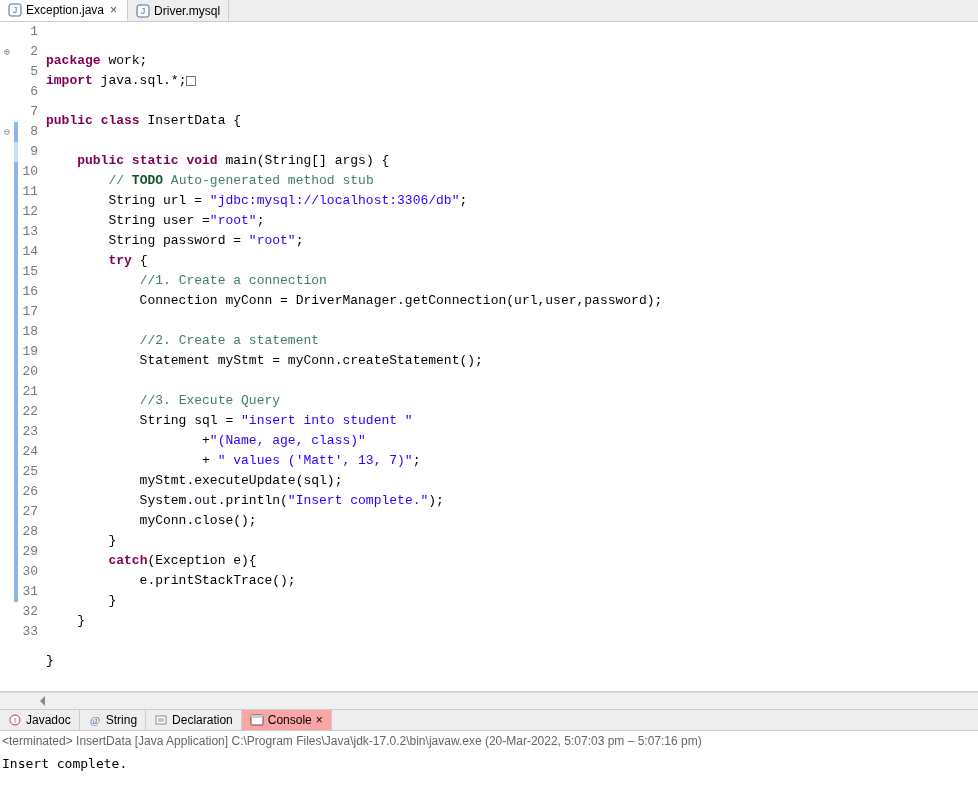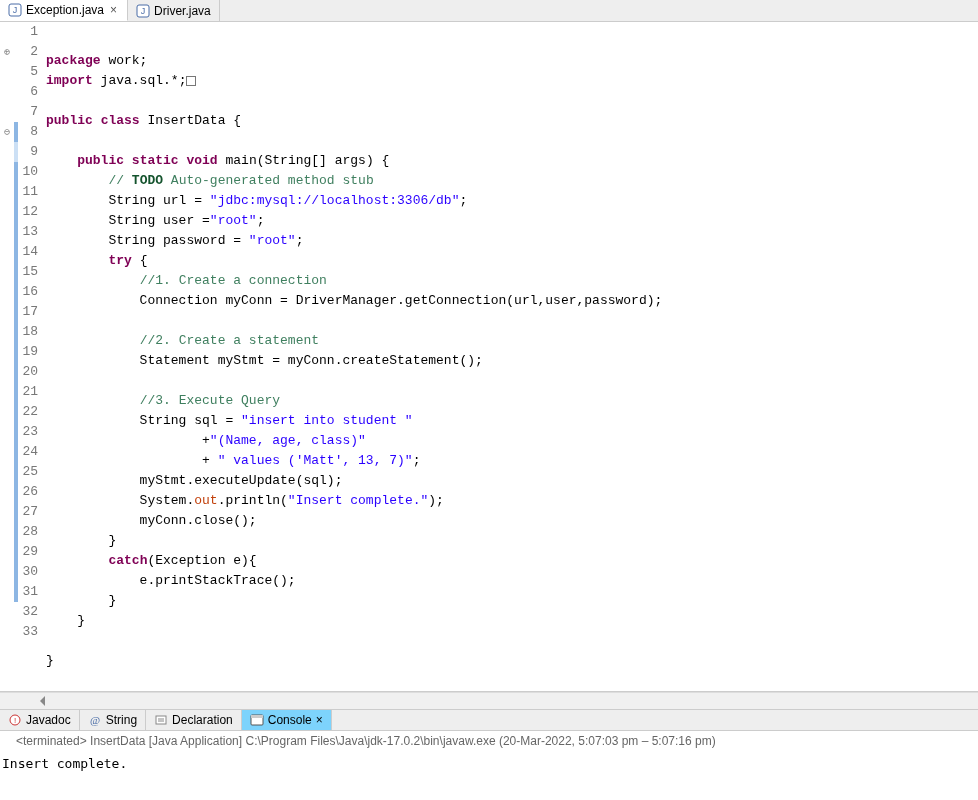--- a/index.html
+++ b/index.html
@@ -69,21 +69,21 @@
   .mk { width: 14px; text-align: center; }
   .mk .fold { color: #888; font-size: 10px; }
   .bluebar { border-left: 4px solid #8db6e3; }
   .lightbluebar { border-left: 4px solid #cce0f5; }
   
   .kw { color: #7f0055; font-weight: bold; }
   .st { color: #2a00ff; }
   .cm { color: #3f7f5f; }
   .todo { color: #14532d; font-weight: bold; }
   .it { }
-  .fld { color: #c2410c; }
+  .fld { color: #0f172a; }
   
   .hscroll {
     height: 17px;
     background: #f0f0f0;
     border-top: 1px solid #ddd;
     display: flex;
     align-items: center;
     padding-left: 40px;
   }
   .hscroll .arrow {
@@ -99,26 +99,26 @@
     border-bottom: 1px solid #ccc;
     font-family: 'Segoe UI', Tahoma, sans-serif;
     font-size: 12px;
   }
   .ptab {
     display: flex; align-items: center; gap: 4px;
     padding: 3px 8px;
     border-right: 1px solid #ccc;
     cursor: pointer;
   }
-  .ptab.active { background: #7dd3fc; }
+  .ptab.active { background: #fca5a5; }
   .ptab .picon { width: 14px; height: 14px; display:flex; align-items:center; justify-content:center;}
   .term-label {
     font-family: 'Segoe UI', Tahoma, sans-serif;
     font-size: 12px;
-    padding: 3px 16px;
+    padding: 3px 2px;
     color: #333;
     border-bottom: 1px dotted transparent;
   }
   .console-out {
     flex: 0 0 48px;
     padding: 4px 2px;
     white-space: pre;
     font-family: Consolas, monospace;
     font-size: 13px;
   }
@@ -141,21 +141,21 @@
     <span>Exception.java</span>
     <span class="close-icon">×</span>
   </div>
   <div class="tab">
     <span class="jicon">
       <svg width="14" height="14">
           <rect x="1" y="1" width="12" height="12" rx="2" fill="#fff" stroke="#4a6da7"></rect>
           <text x="7" y="10" font-size="9" text-anchor="middle" fill="#4a6da7" font-family="sans-serif">J</text>
         </svg>
     </span>
-    <span>Driver.java</span>
+    <span>Driver.mysql</span>
   </div>
 </div>
 
 <div class="editor">
   <div class="code" id="code-area"><div class="line"><div class="mk"></div><div class="ln">1</div><div class="code-cell"><span class="kw">package</span> work;</div></div><div class="line"><div class="mk"><span class="fold">⊕</span></div><div class="ln">2</div><div class="code-cell"><span class="kw">import</span> java.sql.*;<span class="hidden-box"></span></div></div><div class="line"><div class="mk"></div><div class="ln">5</div><div class="code-cell"></div></div><div class="line"><div class="mk"></div><div class="ln">6</div><div class="code-cell"><span class="kw">public</span> <span class="kw">class</span> InsertData {</div></div><div class="line"><div class="mk"></div><div class="ln">7</div><div class="code-cell"></div></div><div class="line"><div class="mk"><span class="fold">⊖</span></div><div class="ln bluebar">8</div><div class="code-cell">    <span class="kw">public</span> <span class="kw">static</span> <span class="kw">void</span> main(String[] args) {</div></div><div class="line"><div class="mk"></div><div class="ln lightbluebar">9</div><div class="code-cell">        <span class="cm">// <span class="todo">TODO</span> Auto-generated method stub</span></div></div><div class="line"><div class="mk"></div><div class="ln bluebar">10</div><div class="code-cell">        String url = <span class="st">"jdbc:mysql://localhost:3306/db"</span>;</div></div><div class="line"><div class="mk"></div><div class="ln bluebar">11</div><div class="code-cell">        String user =<span class="st">"root"</span>;</div></div><div class="line"><div class="mk"></div><div class="ln bluebar">12</div><div class="code-cell">        String password = <span class="st">"root"</span>;</div></div><div class="line"><div class="mk"></div><div class="ln bluebar">13</div><div class="code-cell">        <span class="kw">try</span> {</div></div><div class="line"><div class="mk"></div><div class="ln bluebar">14</div><div class="code-cell">            <span class="cm">//1. Create a connection</span></div></div><div class="line"><div class="mk"></div><div class="ln bluebar">15</div><div class="code-cell">            Connection myConn = DriverManager.<span class="it">getConnection</span>(url,user,password);</div></div><div class="line"><div class="mk"></div><div class="ln bluebar">16</div><div class="code-cell">            </div></div><div class="line"><div class="mk"></div><div class="ln bluebar">17</div><div class="code-cell">            <span class="cm">//2. Create a statement</span></div></div><div class="line"><div class="mk"></div><div class="ln bluebar">18</div><div class="code-cell">            Statement myStmt = myConn.createStatement();</div></div><div class="line"><div class="mk"></div><div class="ln bluebar">19</div><div class="code-cell">            </div></div><div class="line"><div class="mk"></div><div class="ln bluebar">20</div><div class="code-cell">            <span class="cm">//3. Execute Query</span></div></div><div class="line"><div class="mk"></div><div class="ln bluebar">21</div><div class="code-cell">            String sql = <span class="st">"insert into student "</span></div></div><div class="line"><div class="mk"></div><div class="ln bluebar">22</div><div class="code-cell">                    +<span class="st">"(Name, age, class)"</span></div></div><div class="line highlighted"><div class="mk"></div><div class="ln bluebar">23</div><div class="code-cell">                    + <span class="st">" values ('Matt', 13, 7)"</span>;</div></div><div class="line"><div class="mk"></div><div class="ln bluebar">24</div><div class="code-cell">            myStmt.executeUpdate(sql);</div></div><div class="line"><div class="mk"></div><div class="ln bluebar">25</div><div class="code-cell">            System.<span class="fld it">out</span>.println(<span class="st">"Insert complete."</span>);</div></div><div class="line"><div class="mk"></div><div class="ln bluebar">26</div><div class="code-cell">            myConn.close();</div></div><div class="line"><div class="mk"></div><div class="ln bluebar">27</div><div class="code-cell">        }</div></div><div class="line"><div class="mk"></div><div class="ln bluebar">28</div><div class="code-cell">        <span class="kw">catch</span>(Exception e){</div></div><div class="line"><div class="mk"></div><div class="ln bluebar">29</div><div class="code-cell">            e.printStackTrace();</div></div><div class="line"><div class="mk"></div><div class="ln bluebar">30</div><div class="code-cell">        }</div></div><div class="line"><div class="mk"></div><div class="ln bluebar">31</div><div class="code-cell">    }</div></div><div class="line"><div class="mk"></div><div class="ln">32</div><div class="code-cell"></div></div><div class="line"><div class="mk"></div><div class="ln">33</div><div class="code-cell">}</div></div></div>
 </div>
 
 <div class="hscroll">
   <div class="arrow"></div>
 </div>

